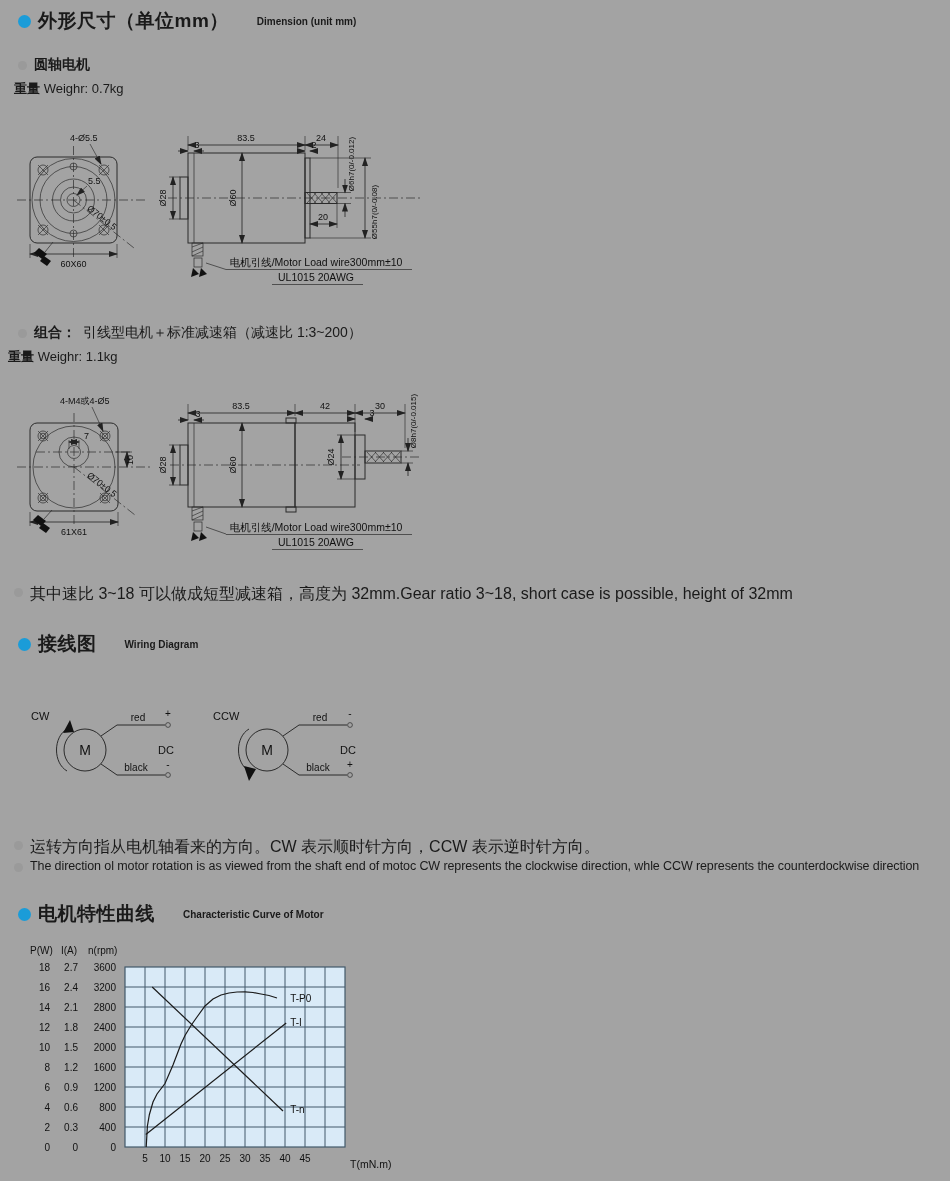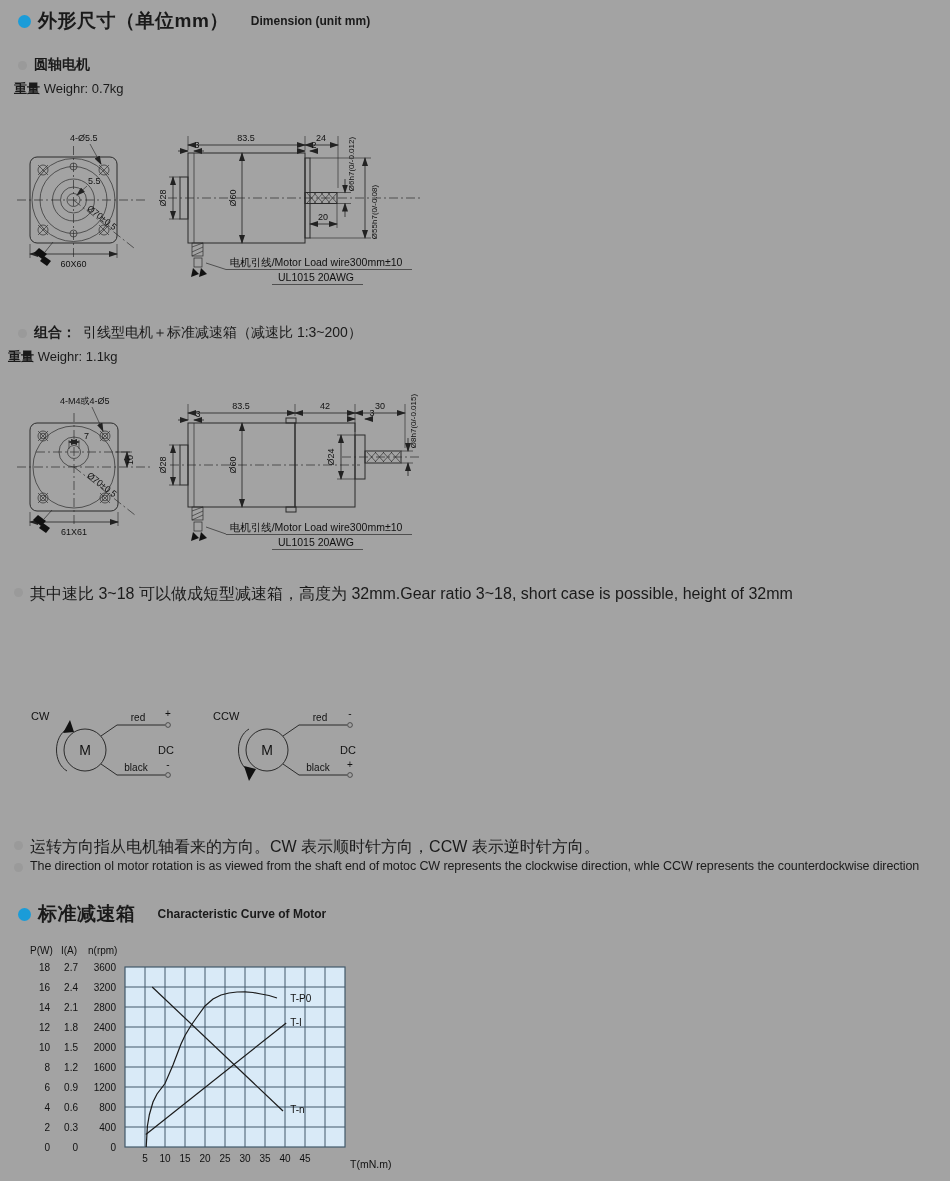--- a/index.html
+++ b/index.html
@@ -3,21 +3,21 @@
 <meta charset="utf-8">
 <style>
   html,body{margin:0;padding:0;background:#fff;}
   .page{position:relative;width:950px;height:1181px;background:#a3a3a3;overflow:hidden;
         font-family:"Liberation Sans",sans-serif;color:#1a1a1a;}
   .hrow{position:absolute;display:flex;align-items:center;gap:7px;}
   .dot{border-radius:50%;flex:none;}
   .dot.blue{width:13px;height:13px;}
   .dot.gray{width:9px;height:9px;}
   .h1-zh{font-size:19px;font-weight:bold;letter-spacing:0.5px;}
-  .h1-en{font-size:12px;font-weight:bold;margin-left:15px;}
+  .h1-en{font-size:10px;font-weight:bold;margin-left:21px;}
   .sub-zh{font-size:14px;font-weight:bold;}
   .sub-rest{font-size:14px;}
   .weight{position:absolute;font-size:13px;text-align:center;}
   .weight .wzh{font-weight:bold;}
   .note{position:absolute;display:flex;align-items:flex-start;gap:7px;font-size:16px;width:925px;}
   .note .dot{margin-top:4px;}
   .note.en{font-size:12.5px;letter-spacing:-0.1px;}
   svg{position:absolute;overflow:visible;}
   svg text{font-family:"Liberation Sans",sans-serif;fill:#111;}
   .s{stroke:#2b2b2b;stroke-width:1;fill:none;}
@@ -298,20 +298,25 @@
       <text class="wire" text-anchor="middle" x="296" y="163">UL1015 20AWG</text>
       <line class="thin" x1="252" y1="166.5" x2="343" y2="166.5"></line>
     </g>
   </svg>
 
   <div class="note" style="top:584px;left:14px">
     <span class="dot gray" style="background:#9a9a9a"></span>
     <span>其中速比 3~18 可以做成短型减速箱，高度为 32mm.Gear ratio 3~18, short case is possible, height of 32mm</span>
   </div>
 
+  <div class="hrow" style="top:631px;left:18px">
+    <span class="dot blue" style="background:#1b9cd8"></span>
+    <span class="h1-zh">接线图</span>
+    <span class="h1-en">Wiring Diagram</span>
+  </div>
 
   <svg style="left:25px;top:703px" width="175" height="85" viewBox="0 0 175 85">
     <text class="wtxt" x="6" y="17">CW</text>
     <circle class="s" cx="60" cy="47" r="21"></circle>
     <text style="font-size:14px" text-anchor="middle" x="60" y="52">M</text>
     <path class="s" d="M42,68 C 28,60 28,34 42,26"></path>
     <polygon class="blk" points="38,30 45,17 49,29"></polygon>
     <polyline class="s" points="76,33 92,22 140,22"></polyline>
     <circle class="thin" cx="143" cy="22" r="2.4" fill="#fff"></circle>
     <text class="dim" style="font-size:10px" text-anchor="middle" x="143" y="14">+</text>
@@ -344,21 +349,21 @@
     <span class="dot gray" style="background:#9a9a9a"></span>
     <span>运转方向指从电机轴看来的方向。CW 表示顺时针方向，CCW 表示逆时针方向。</span>
   </div>
   <div class="note en" style="top:859px;left:14px">
     <span class="dot gray" style="background:#9a9a9a"></span>
     <span>The direction ol motor rotation is as viewed from the shaft end of motoc CW represents the clockwise direction, whle CCW represents the counterdockwise direction</span>
   </div>
 
   <div class="hrow" style="top:901px;left:18px">
     <span class="dot blue" style="background:#1b9cd8"></span>
-    <span class="h1-zh">标准减速箱</span>
+    <span class="h1-zh">电机特性曲线</span>
     <span class="h1-en">Characteristic Curve of Motor</span>
   </div>
 
   <svg id="curve-chart" style="left:28px;top:940px" width="400" height="250" viewBox="0 0 400 250">
       <rect x="97" y="27" width="220" height="180" fill="#d9eaf7"></rect>
       <line x1="117" y1="27" x2="117" y2="207" stroke="#42596a" stroke-width="1"></line>
       <line x1="137" y1="27" x2="137" y2="207" stroke="#42596a" stroke-width="1"></line>
       <line x1="157" y1="27" x2="157" y2="207" stroke="#42596a" stroke-width="1"></line>
       <line x1="177" y1="27" x2="177" y2="207" stroke="#42596a" stroke-width="1"></line>
       <line x1="197" y1="27" x2="197" y2="207" stroke="#42596a" stroke-width="1"></line>

